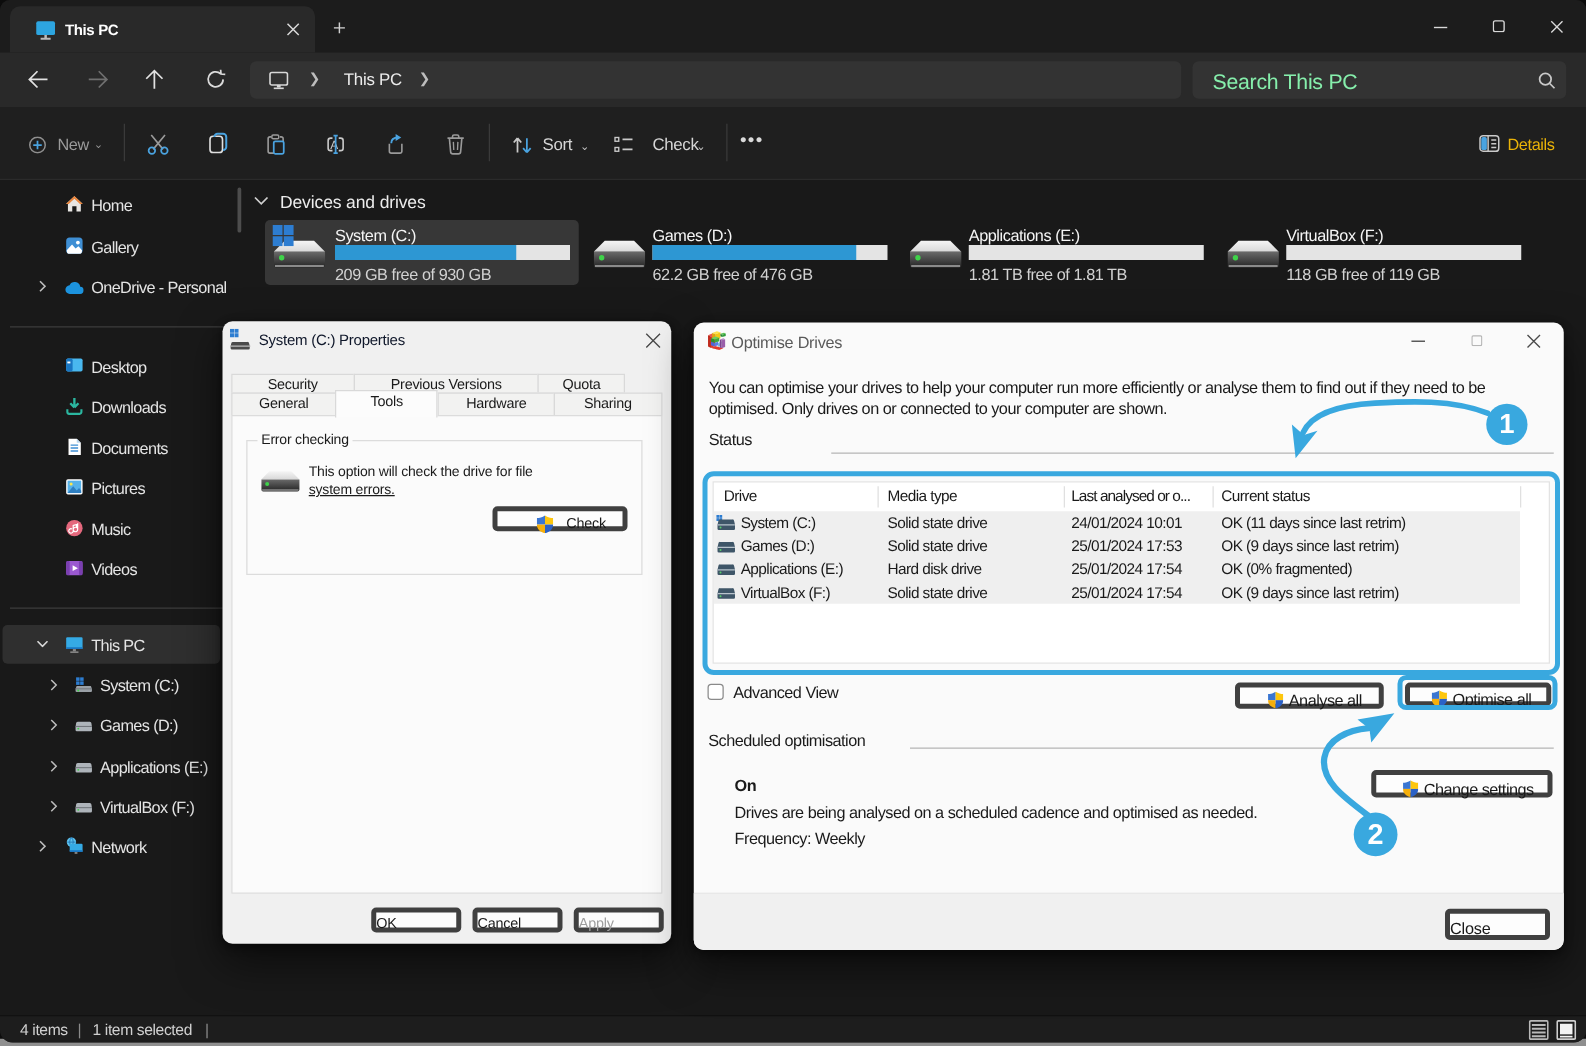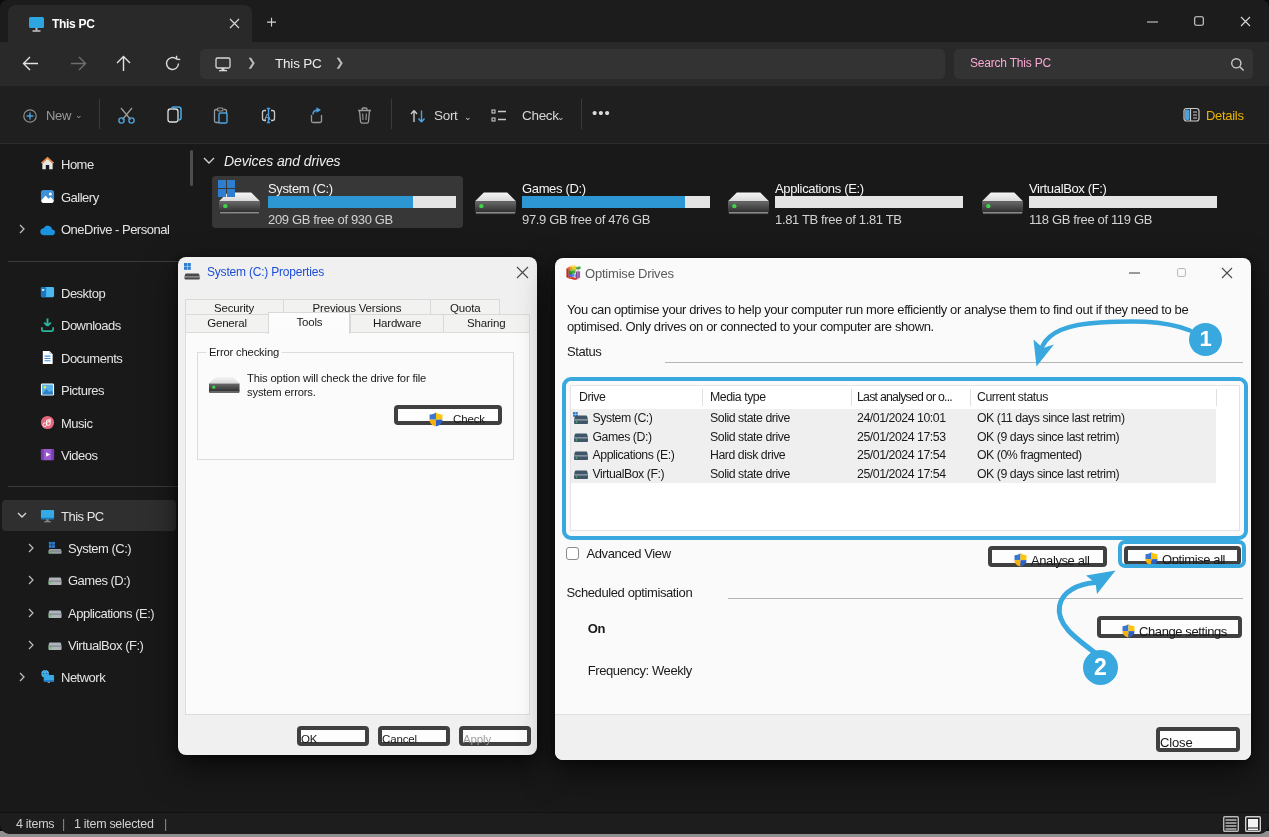--- a/index.html
+++ b/index.html
@@ -16,40 +16,40 @@
   .glyph { color:#cfcfcf; }
   
   #addrrow { position:absolute; left:0; top:42px; width:1269px; height:44px; background:#292929; }
   #addrbox { position:absolute; left:200px; top:7px; width:745px; height:30px; background:#333333; border-radius:5px; }
   #searchbox { position:absolute; left:954px; top:7px; width:299px; height:30px; background:#333333; border-radius:5px; }
   
   #toolbar { position:absolute; left:0; top:86px; width:1269px; height:58px; background:#1f1f1f; border-bottom:1px solid #2b2b2b; }
   .tsep { position:absolute; top:13px; width:1px; height:30px; background:#3a3a3a; }
   .tbtxt { position:absolute; top:22px; font-size:13.5px; letter-spacing:-0.3px; color:#d6d6d6; }
   
-  .srow { position:absolute; left:4px; width:196px; height:32px; }
+  .srow { position:absolute; left:16px; width:196px; height:32px; }
   .srow .txt { position:absolute; left:57px; top:9px; font-size:13px; letter-spacing:-0.5px; color:#e4e4e4; white-space:nowrap; }
   .srow .txt2 { position:absolute; left:64px; top:9px; font-size:13px; letter-spacing:-0.5px; color:#e4e4e4; white-space:nowrap; }
   .ssep { position:absolute; left:8px; width:180px; height:1px; background:#3c3c3c; }
   .sicon { position:absolute; left:36px; top:8px; width:15px; height:15px; }
   .sicon2 { position:absolute; left:44px; top:9px; width:14px; height:14px; }
   
   #secthdr { position:absolute; left:203px; top:153px; color:#ededed; font-size:14px; letter-spacing:-0.1px; }
   .tile { position:absolute; top:176px; width:251px; height:52px; border-radius:4px; }
   .tile .name { position:absolute; left:56px; top:4.5px; font-size:13px; letter-spacing:-0.35px; color:#f5f5f5; }
   .tile .bar { position:absolute; left:56px; top:19.5px; width:188px; height:12px; background:#e4e4e4; }
   .tile .fill { position:absolute; left:0; top:0; height:12px; background:#2d97d3; }
   .tile .free { position:absolute; left:56px; top:36px; font-size:13px; letter-spacing:-0.35px; color:#d2d2d2; }
   
   #statusbar { position:absolute; left:0; top:812px; width:1269px; height:22px; background:#1d1d1d; border-top:1px solid #111; }
   #statusbar .st { position:absolute; top:4px; font-size:12.5px; letter-spacing:-0.3px; color:#d0d0d0; }
   
   .dlg { position:absolute; border-radius:8px; box-shadow:0 14px 34px rgba(0,0,0,.55), 0 2px 8px rgba(0,0,0,.45); z-index:2; }
   #props { left:178px; top:257px; width:359px; height:498px; background:#f0f0f0; }
-  #props .dtitle { position:absolute; left:29px; top:8px; font-size:12px; letter-spacing:-0.2px; color:#1d4ed8; }
+  #props .dtitle { position:absolute; left:29px; top:8px; font-size:12px; letter-spacing:-0.2px; color:#0f172a; }
   .tabx { position:absolute; background:#f2f2f1; border:1px solid #d9d9d9; font-size:11.5px; letter-spacing:-0.2px; color:#1a1a1a; text-align:center; }
   .grp { position:absolute; border:1px solid #dcdcdc; }
   .grplabel { position:absolute; top:-7px; left:8px; background:#fbfbfb; padding:0 3px; font-size:11.2px; letter-spacing:-0.15px; color:#1a1a1a; white-space:nowrap; }
   .ptext { position:absolute; font-size:11.2px; letter-spacing:-0.15px; color:#1a1a1a; white-space:nowrap; }
   .wbtn { position:absolute; background:#fdfdfd; border:4px solid #404040; border-radius:4px; font-size:11.5px; letter-spacing:-0.15px; color:#1a1a1a; text-align:left; }
   #opt { left:555px; top:258px; width:696px; height:502px; background:#fafafa; }
   #opt .dtitle { position:absolute; left:30px; top:8px; font-size:13px; letter-spacing:-0.2px; color:#5a5a5a; }
   .otext { position:absolute; font-size:13px; color:#1a1a1a; white-space:nowrap; letter-spacing:-0.4px; }
   .rowline { position:absolute; left:0; width:645px; height:18.5px; }
   .tblbox .otext { font-size:12.3px; letter-spacing:-0.45px; }
@@ -105,21 +105,21 @@
       <svg class="abs" style="left:15px; top:7px;" width="16" height="16" viewBox="0 0 16 16">
         <rect x="1" y="2" width="14" height="10" rx="1.5" fill="none" stroke="#d8d8d8" stroke-width="1.3"></rect>
         <rect x="6.5" y="12" width="3" height="2" fill="#d8d8d8"></rect>
         <rect x="4" y="14" width="8" height="1.3" fill="#d8d8d8"></rect>
       </svg>
       <div class="abs" style="left:47px; top:7px; color:#bdbdbd; font-size:11px;">❯</div>
       <div class="abs" style="left:75px; top:7px; color:#ececec; font-size:13.5px; letter-spacing:-0.2px;">This PC</div>
       <div class="abs" style="left:135px; top:7px; color:#bdbdbd; font-size:11px;">❯</div>
     </div>
     <div id="searchbox">
-      <div class="abs" style="left:16px; top:7px; color:#f9a8d4; font-size:12px; letter-spacing:-0.2px;">Search This PC</div>
+      <div class="abs" style="left:16px; top:7px; color:#86efac; font-size:17px; letter-spacing:-0.2px;">Search This PC</div>
       <svg class="abs" style="left:276px; top:8px;" width="15" height="15" viewBox="0 0 15 15">
           <circle cx="6.3" cy="6.3" r="4.6" fill="none" stroke="#c9c9c9" stroke-width="1.4"></circle>
           <path d="M9.8 9.8 L13.6 13.6" stroke="#c9c9c9" stroke-width="1.4"></path>
         </svg>
     </div>
   </div>
   <div id="toolbar">
 
     <svg class="abs" style="left:23px; top:23px;" width="14" height="14" viewBox="0 0 14 14">
       <circle cx="7" cy="7" r="6.2" fill="none" stroke="#8f8f8f" stroke-width="1.2"></circle>
@@ -337,21 +337,21 @@
           <rect x="8.2" y="13.5" width="2.4" height="1.5" fill="#8a8a8a"></rect>
         </svg>
       <div class="txt">Network</div>
     </div>
     <div class="abs" style="left:190px; top:150px; width:3px; height:36px; background:#4d4d4d; border-radius:2px;"></div>
   </div>
   <div id="content">
     <svg class="abs" style="left:203px; top:157px;" width="12" height="7" viewBox="0 0 12 7">
         <path d="M1 1 L6 6 L11 1" fill="none" stroke="#d0d0d0" stroke-width="1.4"></path>
       </svg>
-    <div id="secthdr" style="left:224px;font-style:italic;">Devices and drives</div>
+    <div id="secthdr" style="left:224px;">Devices and drives</div>
     <div class="tile" style="left:212px; background:#373737;">
       <svg class="abs" style="left:7px; top:16px;" width="43" height="24" viewBox="0 0 44 24.5">
           <use href="#bigdrive"></use>
         </svg>
       <svg class="abs" style="left:6px; top:4px;" width="17" height="17" viewBox="0 0 17 17">
           <use href="#winflag"></use>
         </svg>
       <div class="name">System (C:)</div>
       <div class="bar">
           <div class="fill" style="width:145px;"></div>
@@ -359,21 +359,21 @@
       <div class="free">209 GB free of 930 GB</div>
     </div>
     <div class="tile" style="left:466px;">
       <svg class="abs" style="left:9px; top:16px;" width="43" height="24" viewBox="0 0 44 24.5">
           <use href="#bigdrive"></use>
         </svg>
       <div class="name">Games (D:)</div>
       <div class="bar">
           <div class="fill" style="width:163px;"></div>
         </div>
-      <div class="free">97.9 GB free of 476 GB</div>
+      <div class="free">62.2 GB free of 476 GB</div>
     </div>
     <div class="tile" style="left:719px;">
       <svg class="abs" style="left:9px; top:16px;" width="43" height="24" viewBox="0 0 44 24.5">
           <use href="#bigdrive"></use>
         </svg>
       <div class="name">Applications (E:)</div>
       <div class="bar"></div>
       <div class="free">1.81 TB free of 1.81 TB</div>
     </div>
     <div class="tile" style="left:973px;">
@@ -484,21 +484,21 @@
   <div class="tabx" style="left:264.8px; top:57.4px; width:86.9px; height:18.2px; line-height:17px;">Sharing</div>
   <div class="abs" style="left:6.6px; top:74.6px; width:345.1px; height:383.4px; background:#fbfbfb; border:1px solid #dcdcdc;"></div>
   <div class="tabx" style="left:90.4px; top:55.4px; width:82px; height:21.2px; line-height:18px; background:#fcfcfc; border-bottom:none; z-index:2;">Tools</div>
 
   <div class="grp" style="left:19px; top:95px; width:317px; height:108px;">
     <div class="grplabel">Error checking</div>
     <svg class="abs" style="left:11px; top:23px;" width="32" height="19" viewBox="0 0 44 24.5">
       <use href="#bigdrive"></use>
     </svg>
     <div class="ptext" style="left:49px; top:19px;">This option will check the drive for file</div>
-    <div class="ptext" style="left:49px; top:33px;">system errors.</div>
+    <div class="ptext" style="left:49px; top:33px;text-decoration:underline;">system errors.</div>
     <div class="wbtn" style="left:196px; top:52px; width:108px; height:20px;">
       <svg class="abs" style="left:31px; top:2.5px;" width="14" height="15" viewBox="0 0 14 15.3">
           <use href="#uacshield"></use>
         </svg>
       <span style="position:absolute; left:55px; top:4px;">Check</span>
     </div>
   </div>
 
   <div class="wbtn" style="left:119px; top:469px; width:72px; height:20px; line-height:19px;">OK</div>
   <div class="wbtn" style="left:200px; top:469px; width:72px; height:20px; line-height:19px;">Cancel</div>
@@ -590,20 +590,21 @@
   </div>
   <div class="wbtn" style="left:569px; top:287.5px; width:117px; height:19.5px;">
     <svg class="abs" style="left:17px; top:2.5px;" width="13" height="14" viewBox="0 0 14 15.3">
         <use href="#uacshield"></use>
       </svg>
     <span class="otext" style="left:34px; top:2.5px;">Optimise all</span>
   </div>
   <div class="otext" style="left:11.6px; top:327px;">Scheduled optimisation</div>
   <div class="abs" style="left:173px; top:340px; width:515px; height:1px; background:#b5b5b5;"></div>
   <div class="otext" style="left:32.7px; top:362.7px; font-weight:700;">On</div>
+  <div class="otext" style="left:32.7px; top:384.2px;">Drives are being analysed on a scheduled cadence and optimised as needed.</div>
   <div class="otext" style="left:32.7px; top:405.2px;">Frequency: Weekly</div>
   <div class="wbtn" style="left:542px; top:358px; width:145px; height:21.5px;">
     <svg class="abs" style="left:21px; top:3.5px;" width="13" height="14" viewBox="0 0 14 15.3">
         <use href="#uacshield"></use>
       </svg>
     <span class="otext" style="left:38px; top:3.5px;">Change settings</span>
   </div>
   <div class="abs" style="left:0; top:455.5px; width:696px; height:46.5px; background:#f0f0f0; border-top:1px solid #e0e0e0; border-radius:0 0 8px 8px;"></div>
   <div class="wbtn" style="left:601px; top:469px; width:84px; height:25px; line-height:24px; font-size:13px;">Close</div>
 </div>

